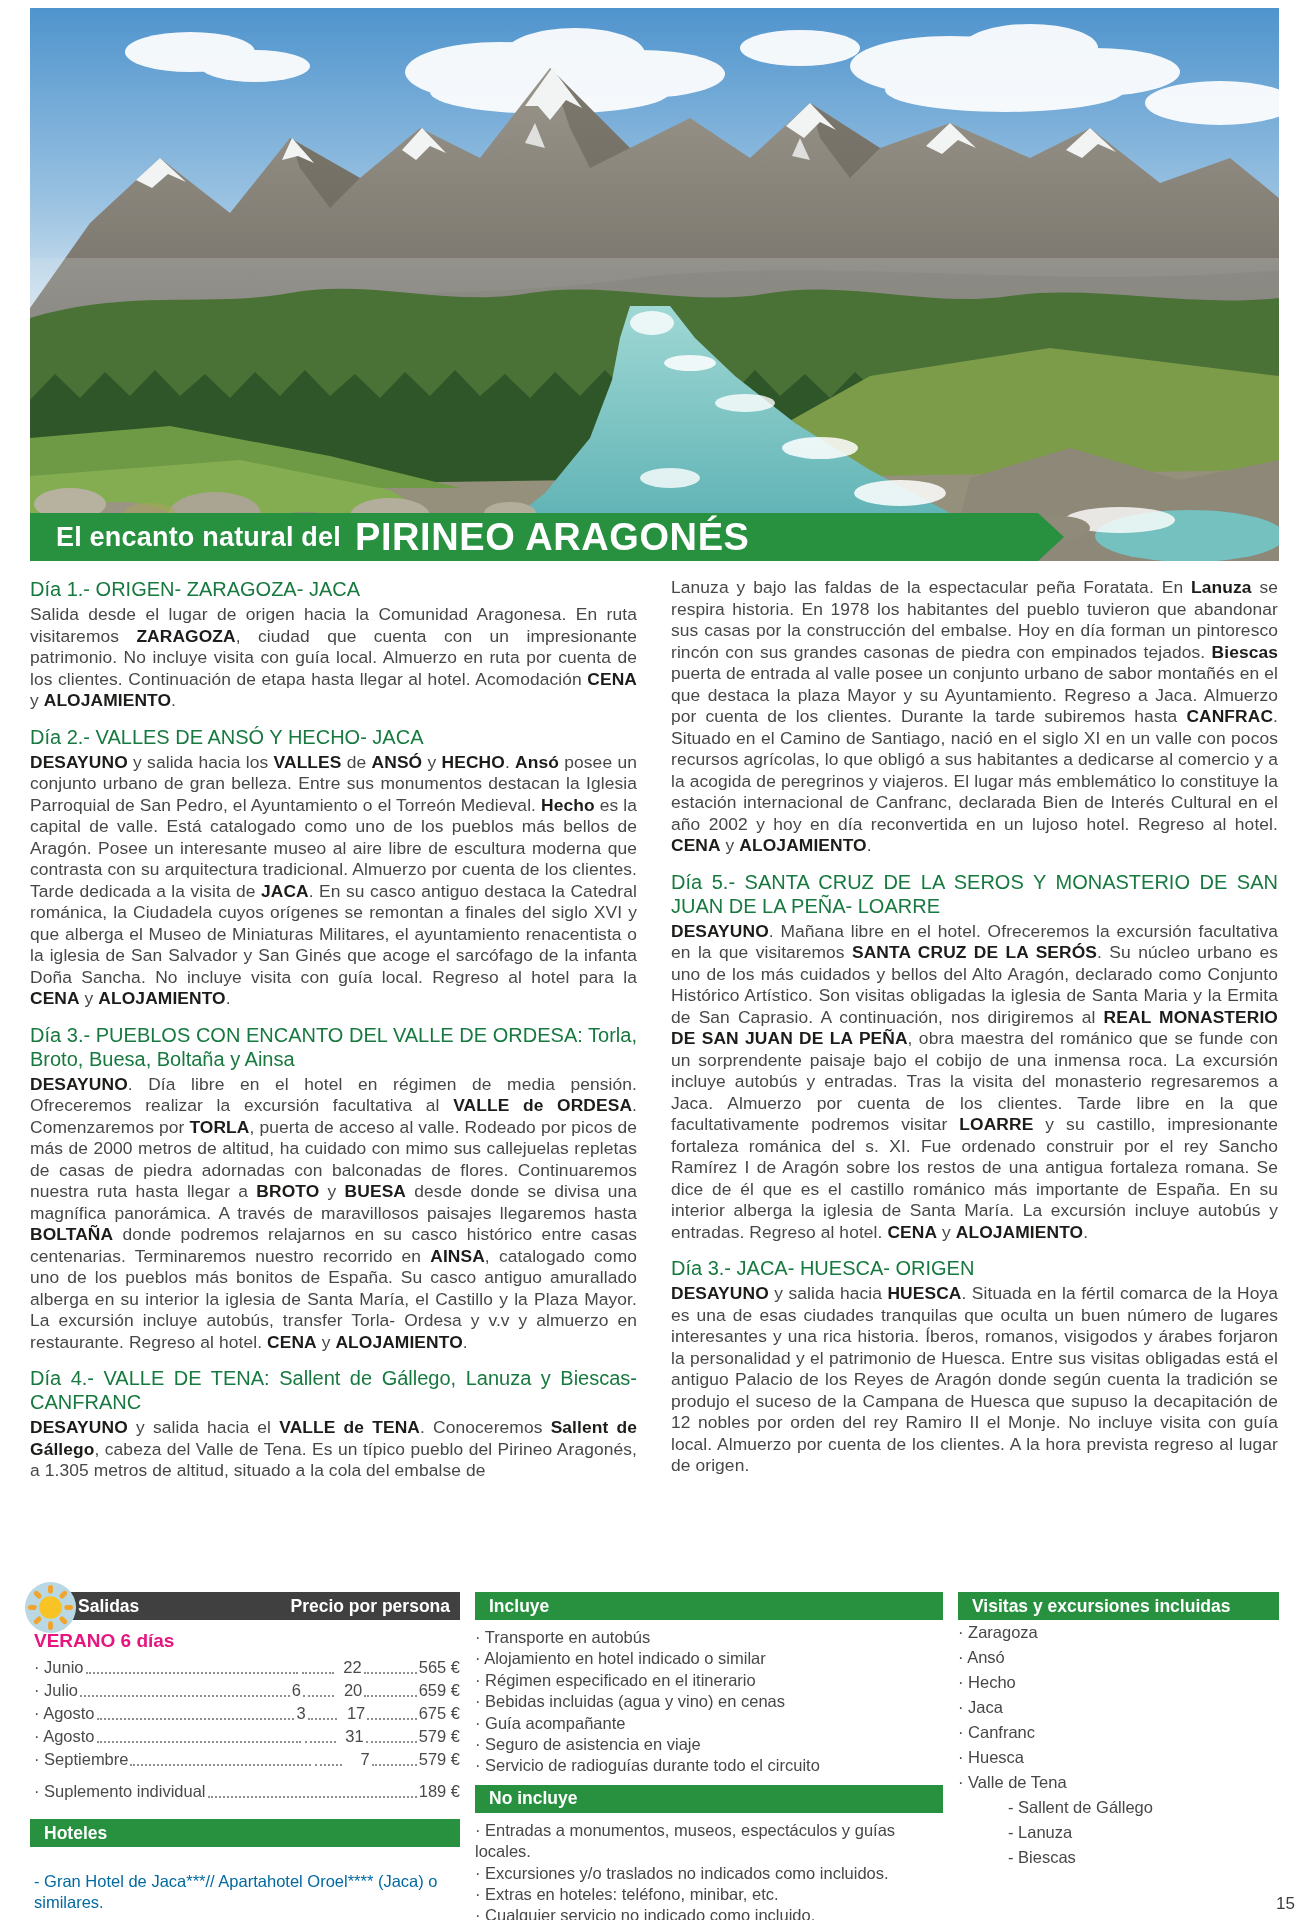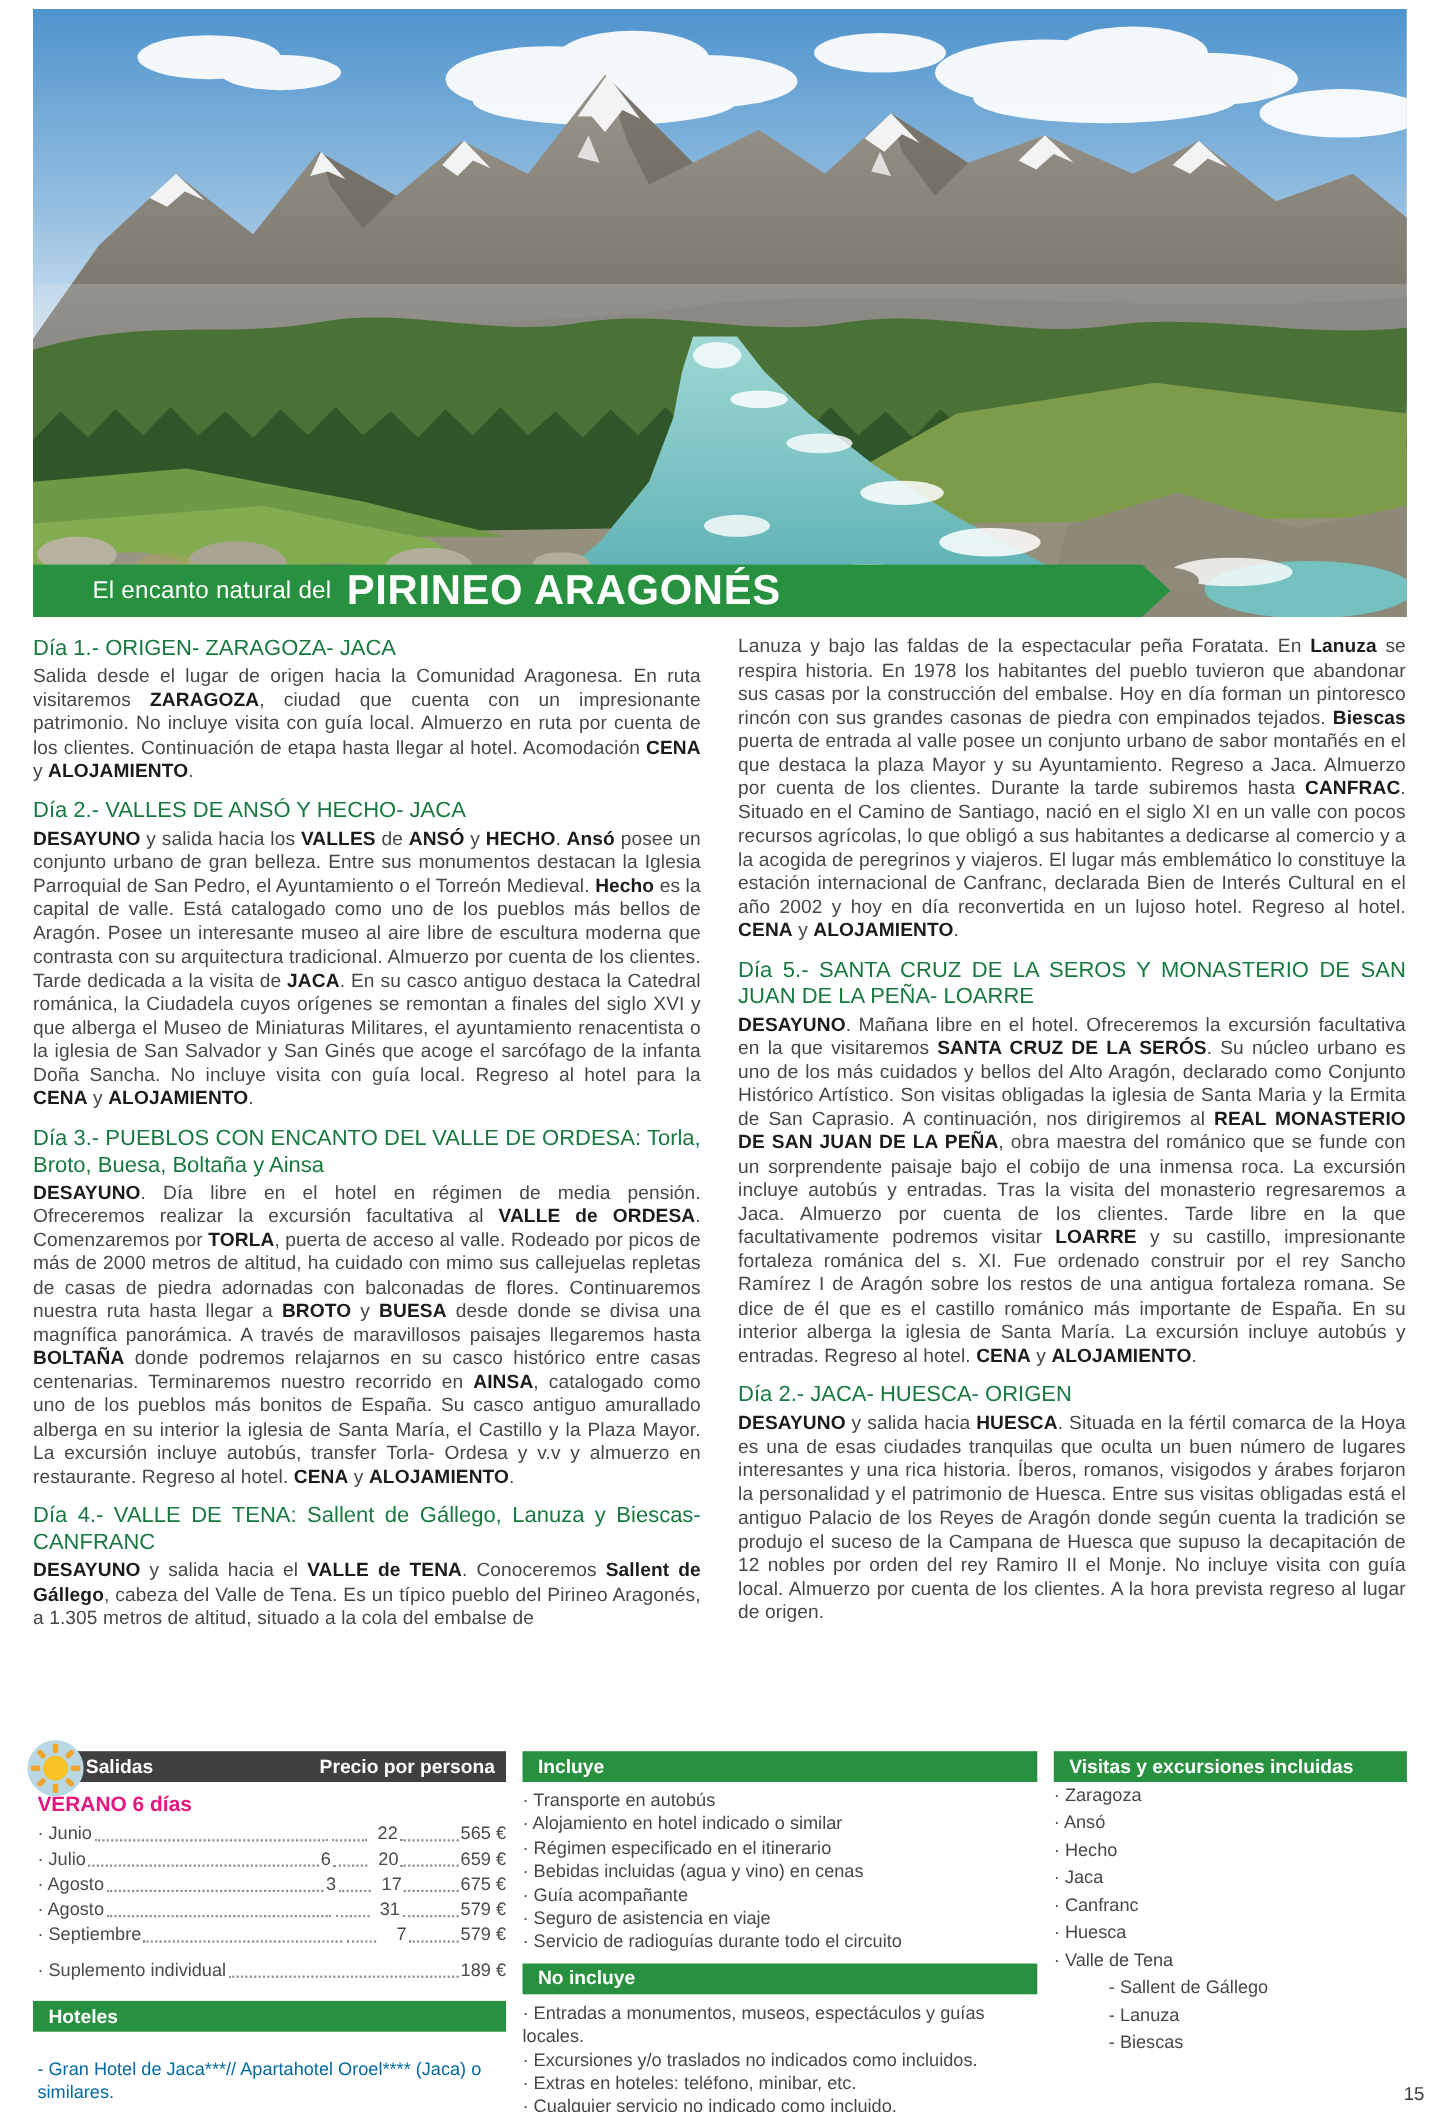--- a/index.html
+++ b/index.html
@@ -7,21 +7,21 @@
         font-family:"Liberation Sans",sans-serif;}
 
   
   .hero{position:absolute;left:30px;top:8px;width:1249px;height:553px;overflow:hidden;}
   .hero svg{width:100%;height:100%;display:block;}
 
   
   .banner{position:absolute;left:30px;top:513px;width:1034px;height:48px;background:#27913f;
           clip-path:polygon(0 0,calc(100% - 26px) 0,100% 50%,calc(100% - 26px) 100%,0 100%);
           display:flex;align-items:center;gap:14px;padding-left:26px;box-sizing:border-box;color:#fff;}
-  .banner .pre{font-size:22px;font-weight:400;letter-spacing:.2px;margin-left:28px;}
+  .banner .pre{font-size:27px;font-weight:700;letter-spacing:.2px;}
   .banner .main{font-size:38px;font-weight:700;letter-spacing:.6px;}
 
   
   .cols{position:absolute;left:30px;top:577px;width:1249px;height:1012px;display:flex;gap:34px;overflow:hidden;}
   .col{flex:0 0 607px;width:607px;}
   .day{margin:0 0 13px 0;}
   .day-title{margin:0 0 3px 0;font-size:20px;line-height:24px;font-weight:400;color:#17793f;text-align:justify;}
   .day-body{margin:0;font-size:17.4px;line-height:21.5px;color:#474747;text-align:justify;letter-spacing:.1px;}
   .day-body b{color:#1c1c1a;}
 
@@ -181,21 +181,21 @@
     </section>
     <section class="col">
       <article class="day">
         <p class="day-body">Lanuza y bajo las faldas de la espectacular peña Foratata. En <b>Lanuza</b> se respira historia. En 1978 los habitantes del pueblo tuvieron que abandonar sus casas por la construcción del embalse. Hoy en día forman un pintoresco rincón con sus grandes casonas de piedra con empinados tejados. <b>Biescas</b> puerta de entrada al valle posee un conjunto urbano de sabor montañés en el que destaca la plaza Mayor y su Ayuntamiento. Regreso a Jaca. Almuerzo por cuenta de los clientes. Durante la tarde subiremos hasta <b>CANFRAC</b>. Situado en el Camino de Santiago, nació en el siglo XI en un valle con pocos recursos agrícolas, lo que obligó a sus habitantes a dedicarse al comercio y a la acogida de peregrinos y viajeros. El lugar más emblemático lo constituye la estación internacional de Canfranc, declarada Bien de Interés Cultural en el año 2002 y hoy en día reconvertida en un lujoso hotel. Regreso al hotel. <b>CENA</b> y <b>ALOJAMIENTO</b>.</p>
       </article>
       <article class="day">
         <h3 class="day-title">Día 5.- SANTA CRUZ DE LA SEROS Y MONASTERIO DE SAN JUAN DE LA PEÑA- LOARRE</h3>
         <p class="day-body"><b>DESAYUNO</b>. Mañana libre en el hotel. Ofreceremos la excursión facultativa en la que visitaremos <b>SANTA CRUZ DE LA SERÓS</b>. Su núcleo urbano es uno de los más cuidados y bellos del Alto Aragón, declarado como Conjunto Histórico Artístico. Son visitas obligadas la iglesia de Santa Maria y la Ermita de San Caprasio. A continuación, nos dirigiremos al <b>REAL MONASTERIO DE SAN JUAN DE LA PEÑA</b>, obra maestra del románico que se funde con un sorprendente paisaje bajo el cobijo de una inmensa roca. La excursión incluye autobús y entradas. Tras la visita del monasterio regresaremos a Jaca. Almuerzo por cuenta de los clientes. Tarde libre en la que facultativamente podremos visitar <b>LOARRE</b> y su castillo, impresionante fortaleza románica del s. XI. Fue ordenado construir por el rey Sancho Ramírez I de Aragón sobre los restos de una antigua fortaleza romana. Se dice de él que es el castillo románico más importante de España. En su interior alberga la iglesia de Santa María. La excursión incluye autobús y entradas. Regreso al hotel. <b>CENA</b> y <b>ALOJAMIENTO</b>.</p>
       </article>
       <article class="day">
-        <h3 class="day-title">Día 2.- JACA- HUESCA- ORIGEN</h3>
+        <h3 class="day-title">Día 3.- JACA- HUESCA- ORIGEN</h3>
         <p class="day-body"><b>DESAYUNO</b> y salida hacia <b>HUESCA</b>. Situada en la fértil comarca de la Hoya es una de esas ciudades tranquilas que oculta un buen número de lugares interesantes y una rica historia. Íberos, romanos, visigodos y árabes forjaron la personalidad y el patrimonio de Huesca. Entre sus visitas obligadas está el antiguo Palacio de los Reyes de Aragón donde según cuenta la tradición se produjo el suceso de la Campana de Huesca que supuso la decapitación de 12 nobles por orden del rey Ramiro II el Monje. No incluye visita con guía local. Almuerzo por cuenta de los clientes. A la hora prevista regreso al lugar de origen.</p>
       </article>
     </section>
   </div>
 
   <div class="bottom">
 
     <div class="salidas">
       <svg class="sun" viewBox="0 0 56 56">
         <circle cx="28" cy="28" r="26" fill="#b9d8e3"></circle>

